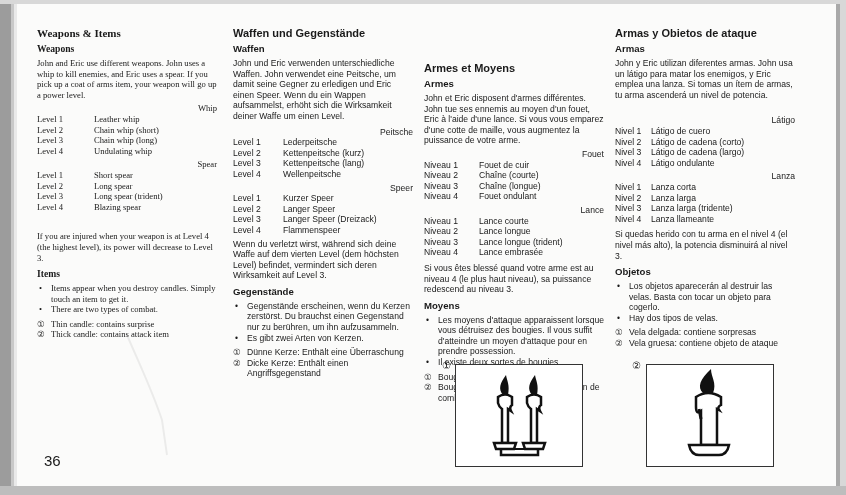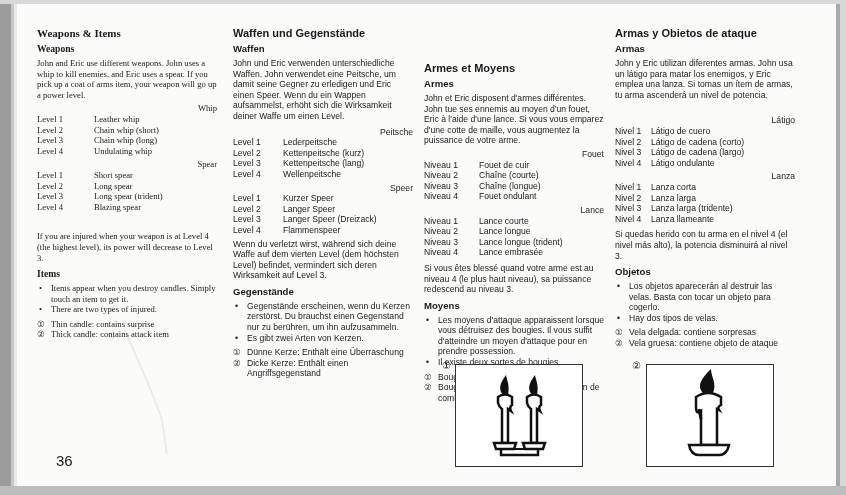--- a/index.html
+++ b/index.html
@@ -34,21 +34,21 @@
   .lvl .k { width: 57px; flex: none; }
   .col-de .lvl .k { width: 50px; }
   .col-fr .lvl .k { width: 55px; }
   .col-es .lvl .k { width: 36px; }
   ul { list-style: none; margin: 2px 0 0 0; padding: 0; }
   li.bullet { position: relative; padding-left: 14px; }
   li.bullet::before { content: "\2022"; position: absolute; left: 2px; top: 0; }
   li.num { position: relative; padding-left: 14px; }
   .nm { position: absolute; left: 0; top: 0; font-size: 8.6px; }
   .numlist { margin-top: 4px; }
-  .page-number { position: absolute; left: 56px; top: 452px; font-size: 15px; }
+  .page-number { position: absolute; left: 44px; top: 452px; font-size: 15px; }
   .fig { position: absolute; top: 364px; width: 126px; height: 101px; border: 1px solid #333; background: #fff; }
   .fig-label { position: absolute; top: 360px; font-size: 10px; }
   .ghost { position: absolute; left: 122px; top: 330px; width: 60px; height: 130px; opacity: 0.06; }
 </style>
 </head>
 <body>
 
 <div class="spread">
   <div class="page page-left"></div>
   <div class="page page-right"></div>
@@ -93,21 +93,21 @@
         <span>Long spear (trident)</span>
       </div>
     <div class="lvl">
         <span class="k">Level 4</span>
         <span>Blazing spear</span>
       </div>
     <p style="margin-top:19px">If you are injured when your weapon is at Level 4 (the highest level), its power will decrease to Level 3.</p>
     <h3 class="sub">Items</h3>
     <ul>
       <li class="bullet">Items appear when you destroy candles. Simply touch an item to get it.</li>
-      <li class="bullet">There are two types of injured.</li>
+      <li class="bullet">There are two types of combat.</li>
     </ul>
     <ul class="numlist">
       <li class="num"><span class="nm">①</span><span>Thin candle:  contains surprise</span></li>
       <li class="num"><span class="nm">②</span><span>Thick candle:  contains attack item</span></li>
     </ul>
   </div>
 
   <div class="col col-de">
     <h2>Waffen und Gegenstände</h2>
     <h3>Waffen</h3>

